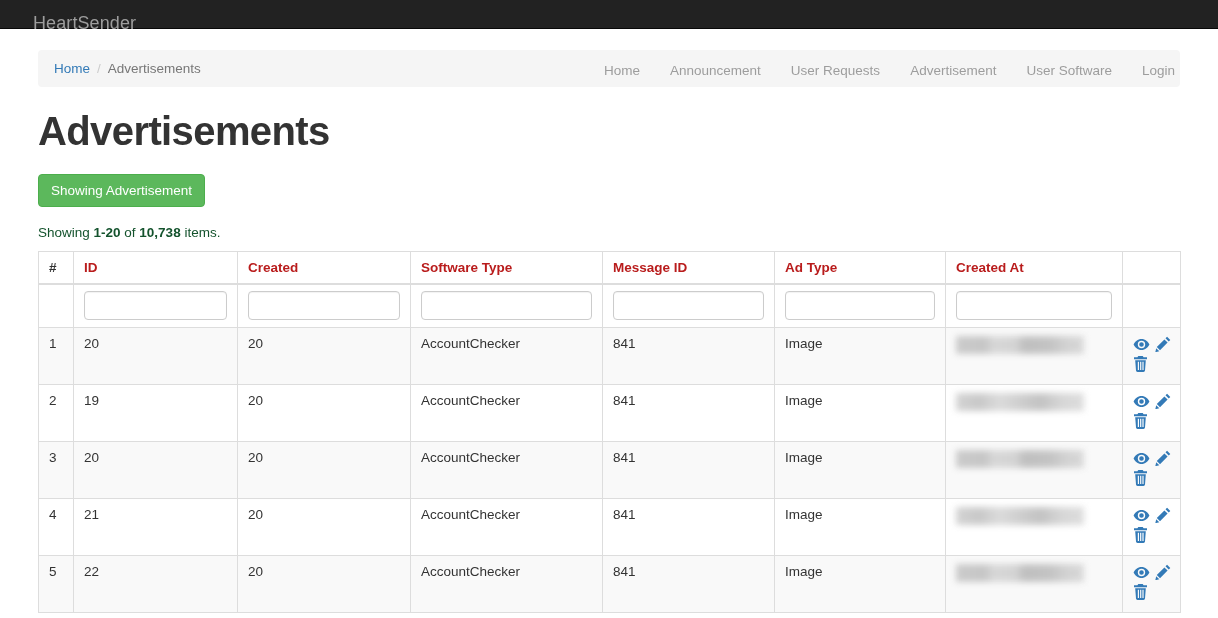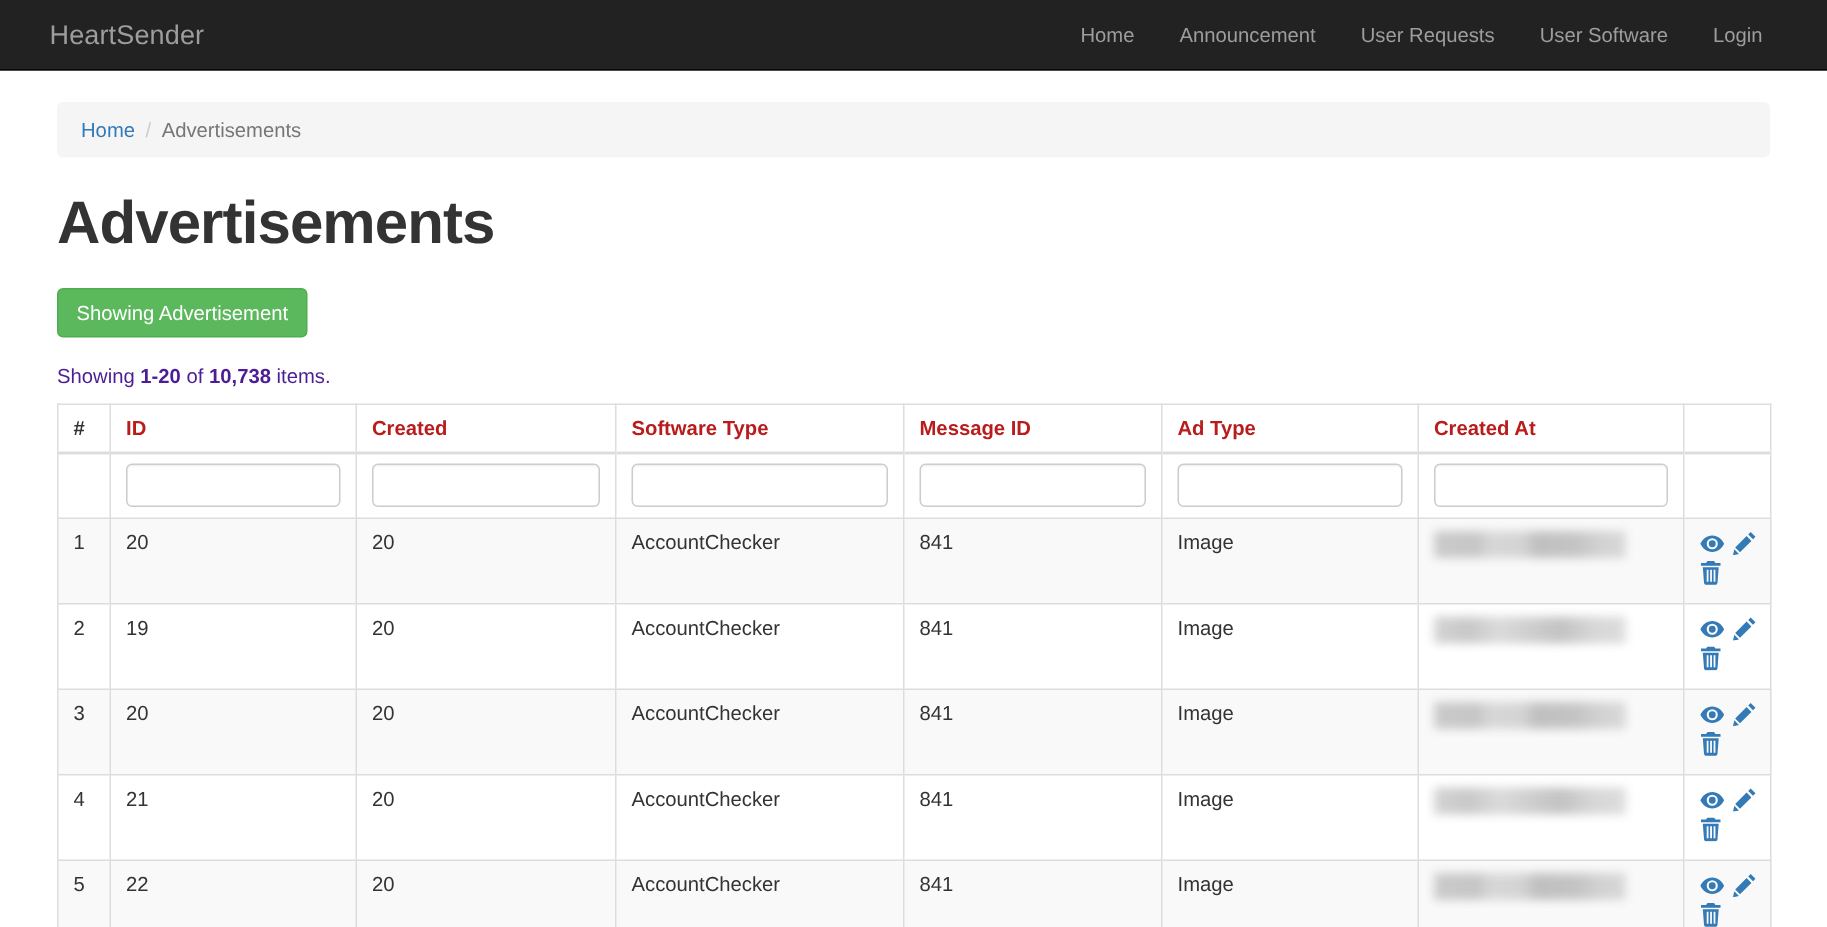--- a/index.html
+++ b/index.html
@@ -7,26 +7,27 @@
     margin: 0; padding: 0;
     width: 1218px; height: 618px;
     overflow: hidden;
     background: #ffffff;
     font-family: "Liberation Sans", sans-serif;
     -webkit-font-smoothing: antialiased;
   }
 
   
   .navbar {
-    height: 47px;
+    height: 29px;
     background: #222222;
     border-bottom: 1px solid #080808;
     display: flex;
-    align-items: center;
+    align-items: flex-start;
     position: relative;
+    flex-direction: column;
   }
   .navbar-brand {
     color: #9d9d9d;
     font-size: 18px;
     line-height: 47px;
     padding: 0 15px 0 0;
     margin-left: 33px;
     letter-spacing: 0.1px;
     text-decoration: none;
     white-space: nowrap;
@@ -98,21 +99,21 @@
     padding: 6px 12px;
     cursor: pointer;
     font-family: inherit;
   }
 
   
   .summary {
     margin-top: 16px;
     font-size: 13.5px;
     line-height: 19px;
-    color: #4c1d95;
+    color: #14532d;
   }
   .summary b { font-weight: bold; }
 
   
   .grid-wrap { margin-top: 9px; }
   table.grid {
     width: 1142px;
     border-collapse: collapse;
     table-layout: fixed;
     font-size: 13.5px;
@@ -204,20 +205,21 @@
 </style>
 </head>
 <body>
 
 <div class="navbar">
   <a class="navbar-brand" href="#">HeartSender</a>
   <div class="nav-links">
     <a href="#">Home</a>
     <a href="#">Announcement</a>
     <a href="#">User Requests</a>
+    <a href="#">Advertisement</a>
     <a href="#">User Software</a>
     <a href="#">Login</a>
   </div>
 </div>
 
 <div class="container">
 
   
   <div class="breadcrumb">
     <a href="#">Home</a>

